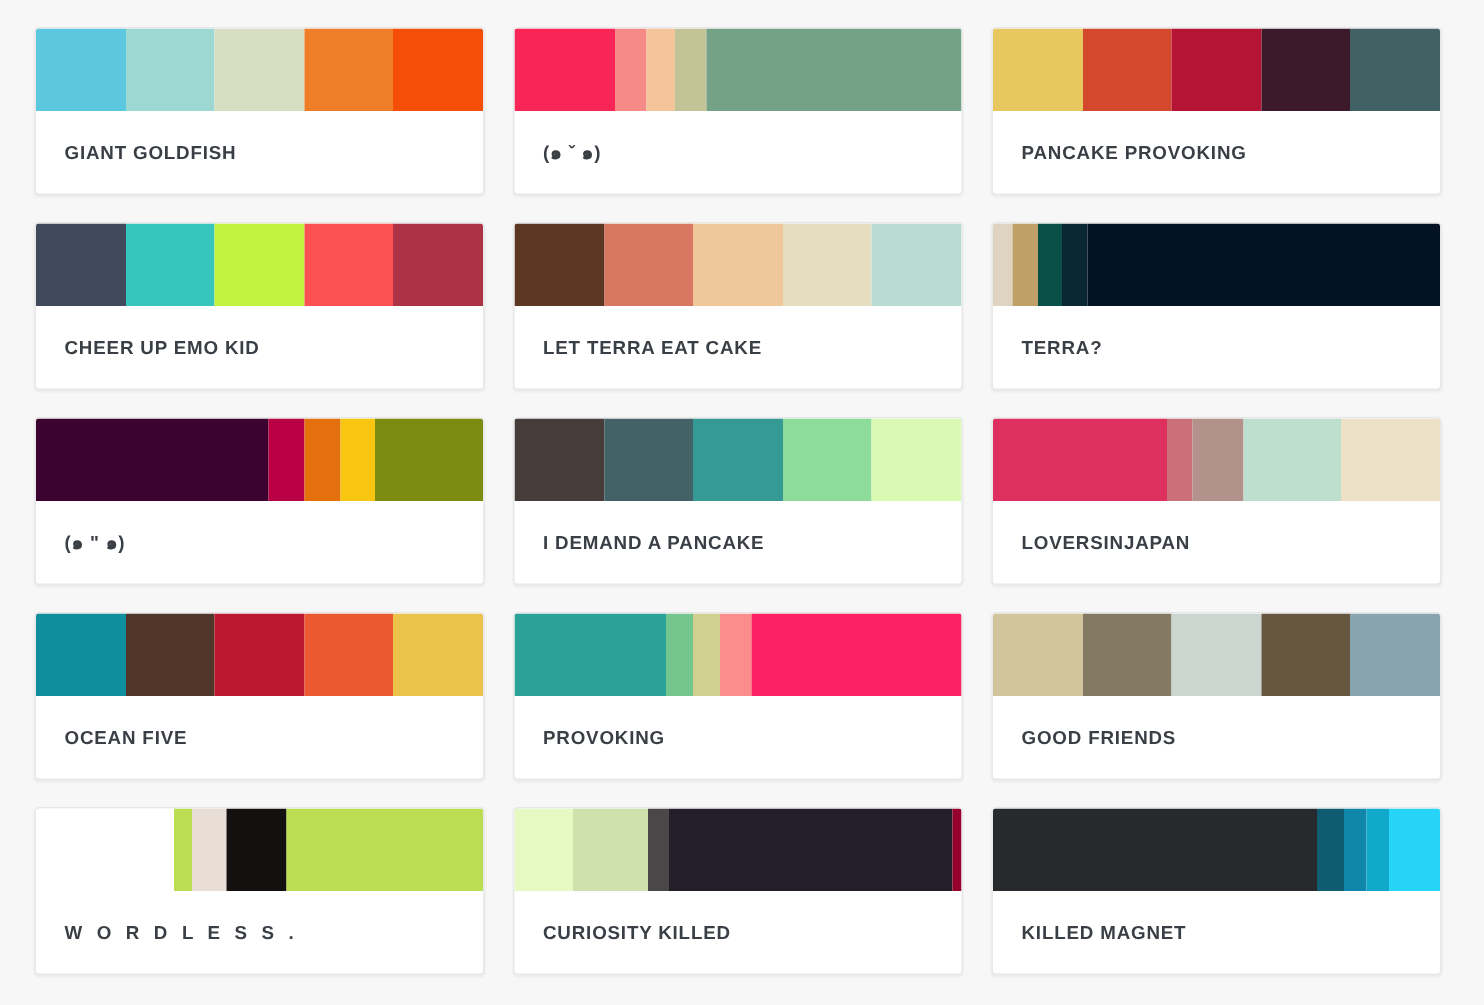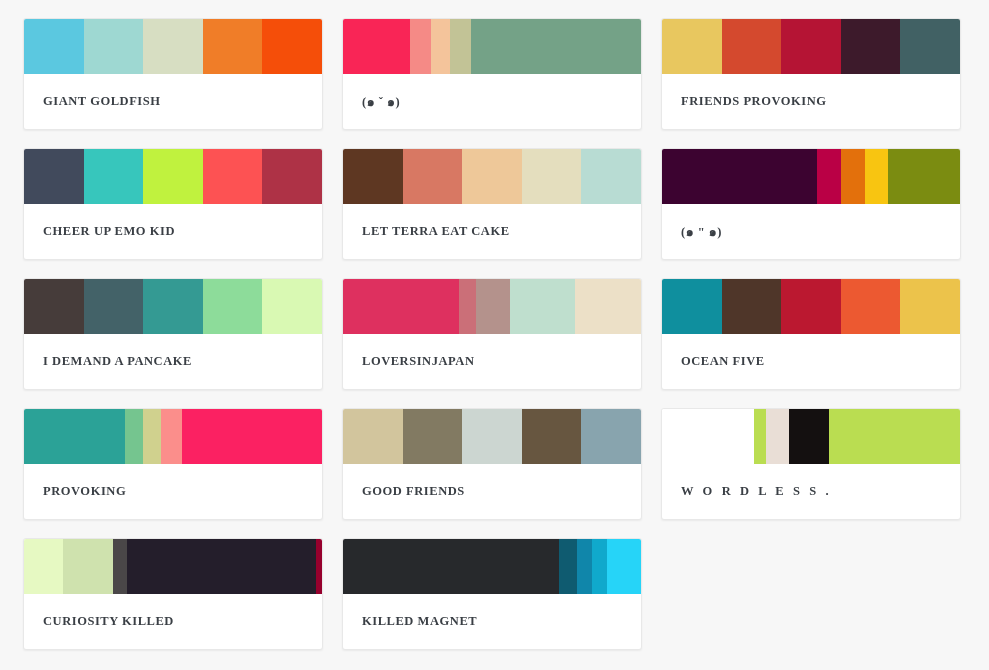--- a/index.html
+++ b/index.html
@@ -24,21 +24,20 @@
   }
 
   .palette-card {
     background: #ffffff;
     border: 1px solid #e8e8e8;
     border-radius: 3px;
     box-shadow: 0 1px 2px rgba(0,0,0,0.06);
     overflow: hidden;
     display: flex;
     flex-direction: column;
-    font-family: Liberation Serif, serif;
   }
 
   .swatch-strip {
     display: flex;
     height: 55px;
     width: 100%;
     flex: 0 0 55px;
   }
 
   .swatch { height: 100%; display: block; }
@@ -89,21 +88,21 @@
       <div class="palette-title kaomoji">(๑ ˇ ๑)</div>
     </div>
     <div class="palette-card">
       <div class="swatch-strip">
         <div class="swatch" style="background-color: rgb(232, 199, 95); width: 20%;"></div>
         <div class="swatch" style="background-color: rgb(212, 73, 46); width: 20%;"></div>
         <div class="swatch" style="background-color: rgb(181, 20, 52); width: 20%;"></div>
         <div class="swatch" style="background-color: rgb(61, 26, 43); width: 20%;"></div>
         <div class="swatch" style="background-color: rgb(65, 97, 100); width: 20%;"></div>
       </div>
-      <div class="palette-title">FRIENDS PROVOKING</div>
+      <div class="palette-title">PANCAKE PROVOKING</div>
     </div>
     <div class="palette-card">
       <div class="swatch-strip">
         <div class="swatch" style="background-color: rgb(65, 74, 92); width: 20%;"></div>
         <div class="swatch" style="background-color: rgb(55, 198, 188); width: 20%;"></div>
         <div class="swatch" style="background-color: rgb(192, 242, 62); width: 20%;"></div>
         <div class="swatch" style="background-color: rgb(253, 82, 83); width: 20%;"></div>
         <div class="swatch" style="background-color: rgb(174, 50, 70); width: 20%;"></div>
       </div>
       <div class="palette-title">CHEER UP EMO KID</div>
@@ -113,20 +112,30 @@
         <div class="swatch" style="background-color: rgb(94, 55, 34); width: 20%;"></div>
         <div class="swatch" style="background-color: rgb(216, 120, 99); width: 20%;"></div>
         <div class="swatch" style="background-color: rgb(238, 200, 153); width: 20%;"></div>
         <div class="swatch" style="background-color: rgb(228, 222, 190); width: 20%;"></div>
         <div class="swatch" style="background-color: rgb(184, 220, 211); width: 20%;"></div>
       </div>
       <div class="palette-title">LET TERRA EAT CAKE</div>
     </div>
     <div class="palette-card">
       <div class="swatch-strip">
+        <div class="swatch" style="background-color: rgb(223, 212, 191); width: 4.5%;"></div>
+        <div class="swatch" style="background-color: rgb(191, 160, 103); width: 5.5%;"></div>
+        <div class="swatch" style="background-color: rgb(11, 80, 72); width: 5.5%;"></div>
+        <div class="swatch" style="background-color: rgb(10, 39, 52); width: 5.5%;"></div>
+        <div class="swatch" style="background-color: rgb(2, 17, 36); width: 79%;"></div>
+      </div>
+      <div class="palette-title">TERRA?</div>
+    </div>
+    <div class="palette-card">
+      <div class="swatch-strip">
         <div class="swatch" style="background-color: rgb(60, 3, 48); width: 52%;"></div>
         <div class="swatch" style="background-color: rgb(186, 0, 69); width: 8%;"></div>
         <div class="swatch" style="background-color: rgb(227, 112, 12); width: 8%;"></div>
         <div class="swatch" style="background-color: rgb(248, 197, 17); width: 8%;"></div>
         <div class="swatch" style="background-color: rgb(123, 140, 17); width: 24%;"></div>
       </div>
       <div class="palette-title kaomoji">(๑ " ๑)</div>
     </div>
     <div class="palette-card">
       <div class="swatch-strip">

